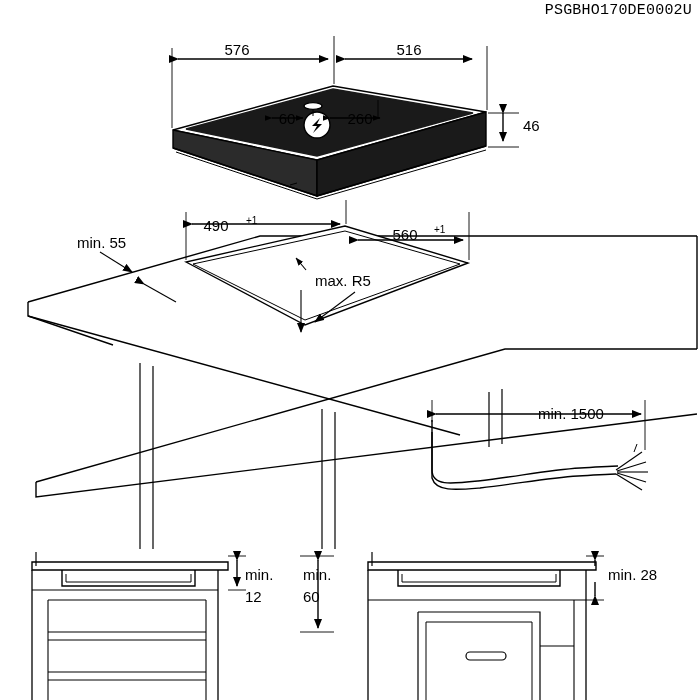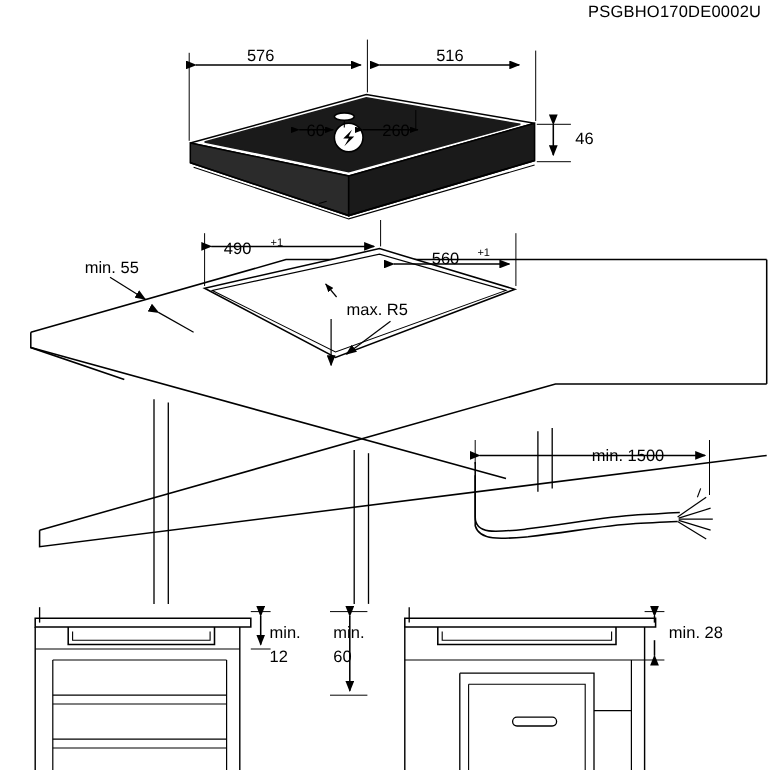--- a/index.html
+++ b/index.html
@@ -5,21 +5,21 @@
   html,body{margin:0;padding:0;background:#ffffff;}
   body{width:700px;height:700px;font-family:"Liberation Sans",sans-serif;color:#000;}
   #sheet{position:relative;width:700px;height:700px;overflow:hidden;}
   #sheet svg{position:absolute;left:0;top:0;}
   .code{
     position:absolute;
     right:8px;
     top:2px;
     font-size:15px;
     letter-spacing:0.2px;
-    font-family:Liberation Sans, sans-serif;
+    font-family:Liberation Mono, monospace;
     white-space:nowrap;
     text-align:center;
   }
   text{font-family:"Liberation Sans",sans-serif;}
 </style>
 </head>
 <body>
 
 <div id="sheet">
 

